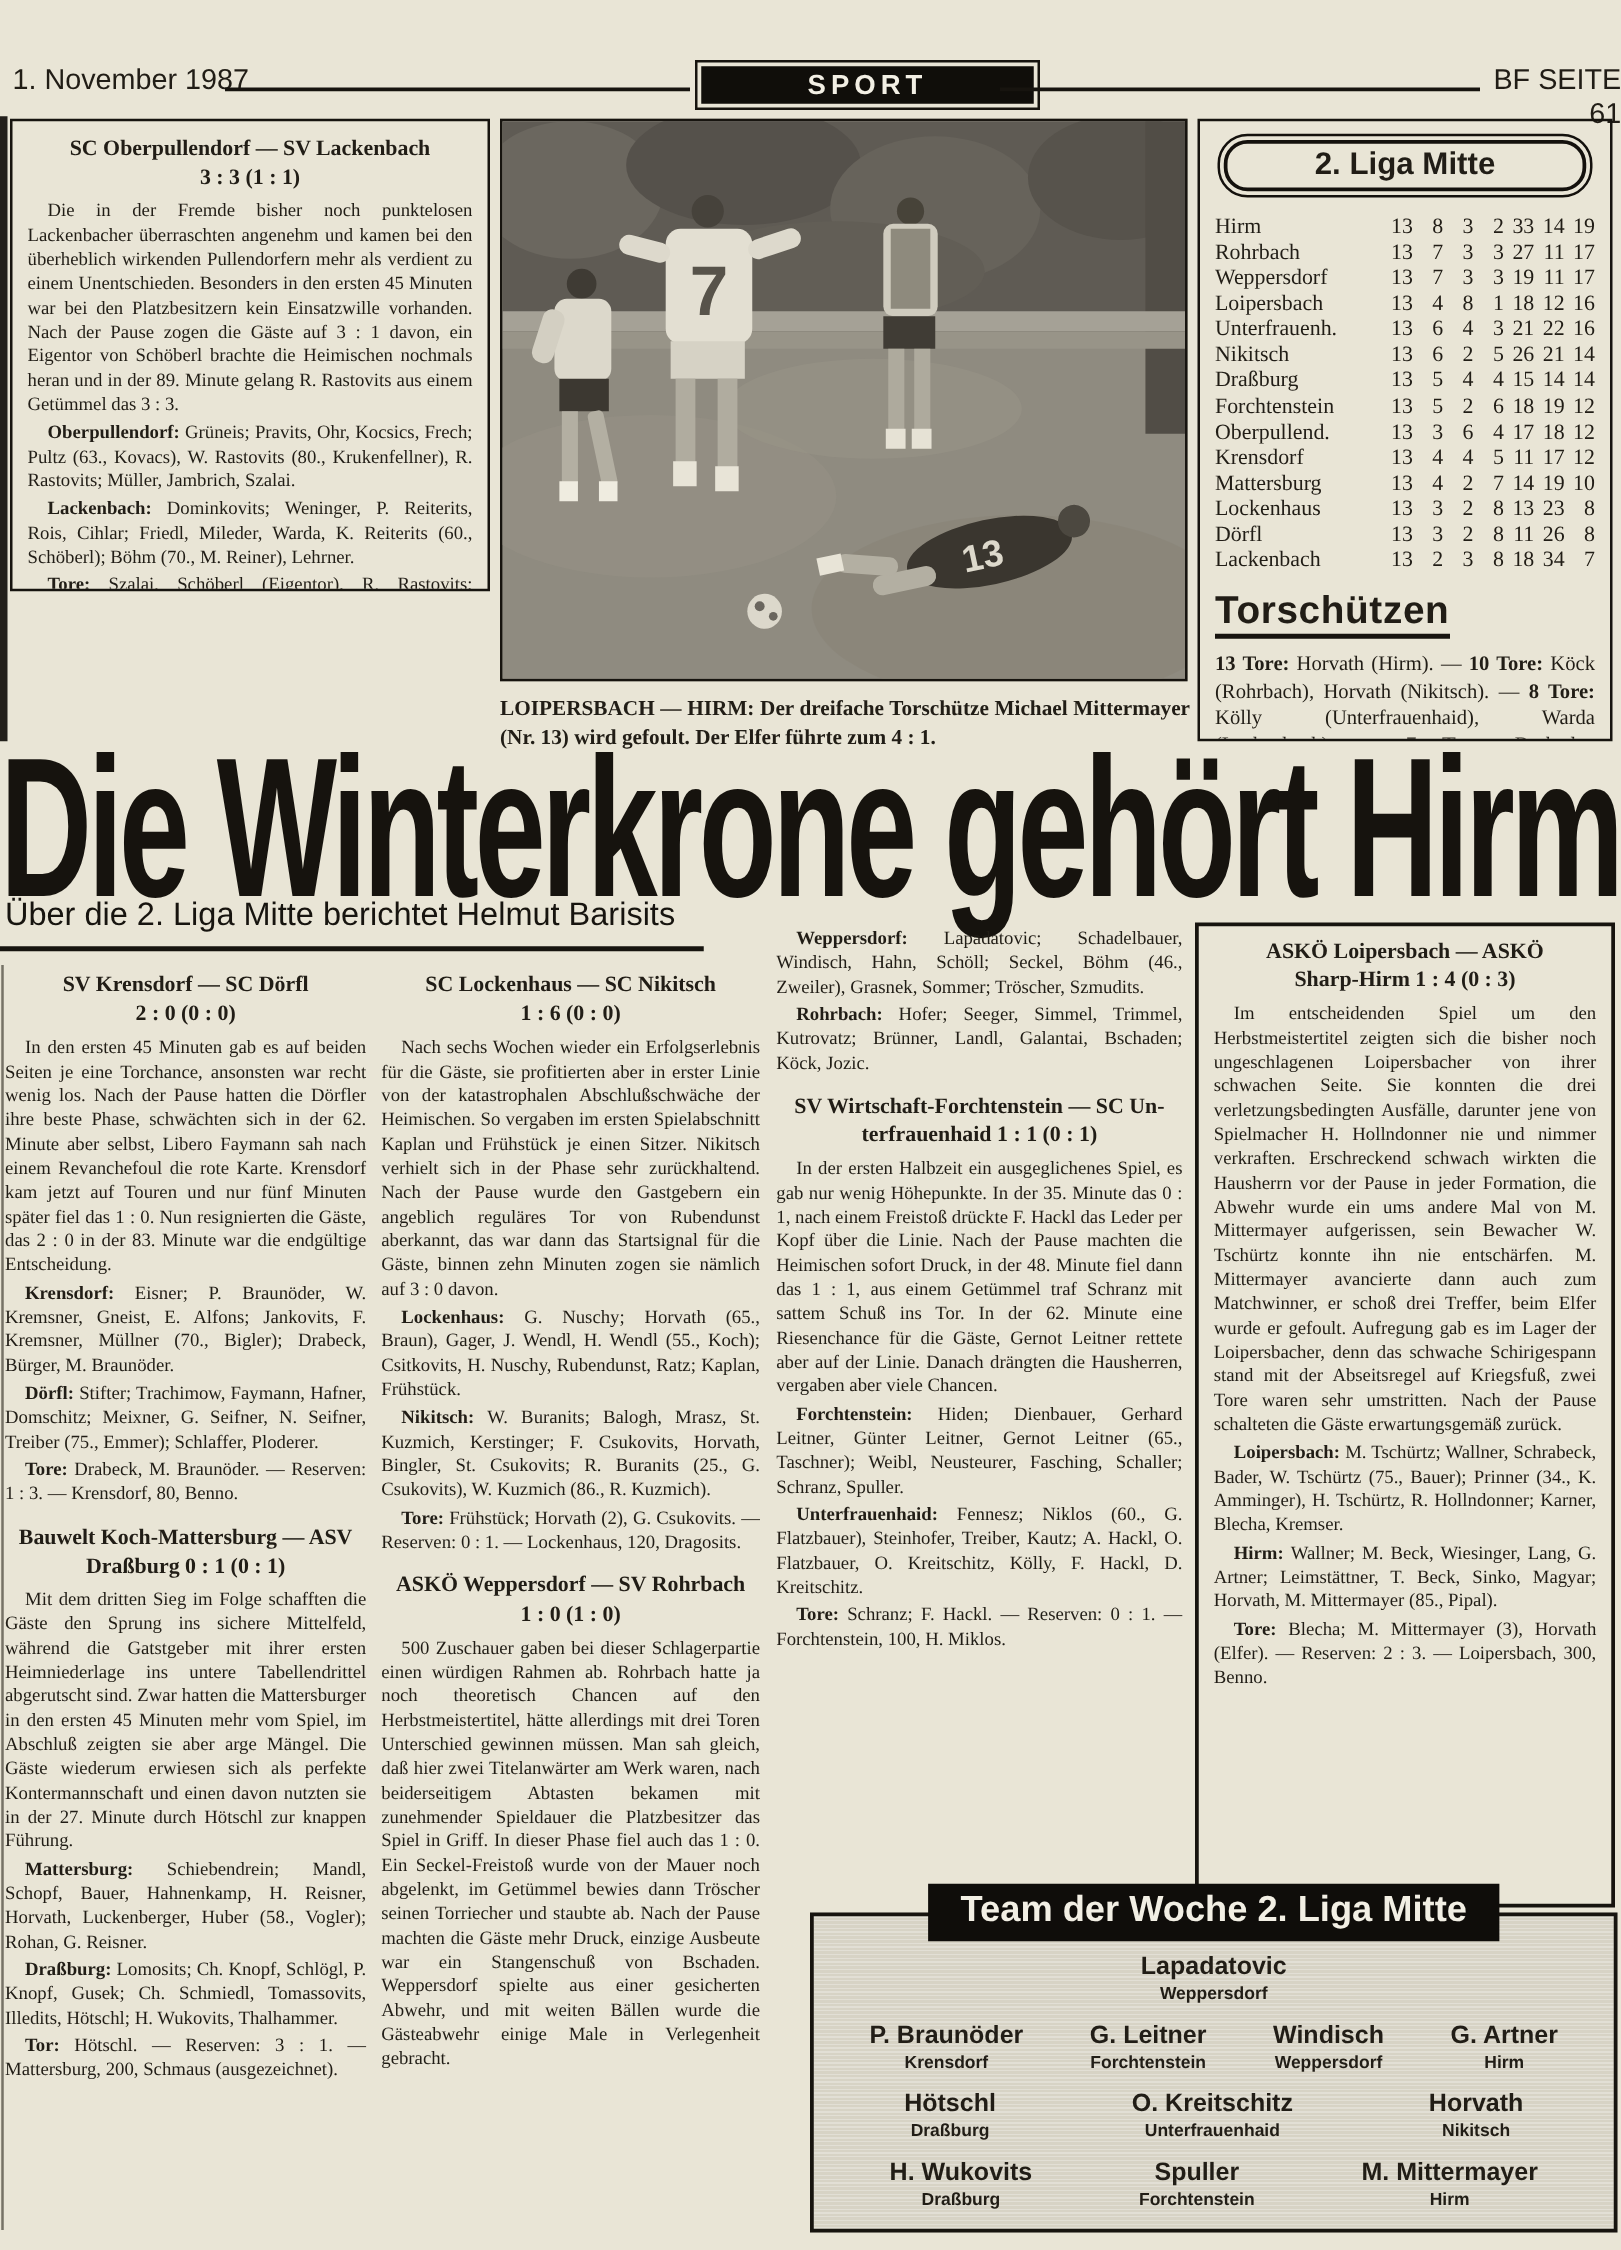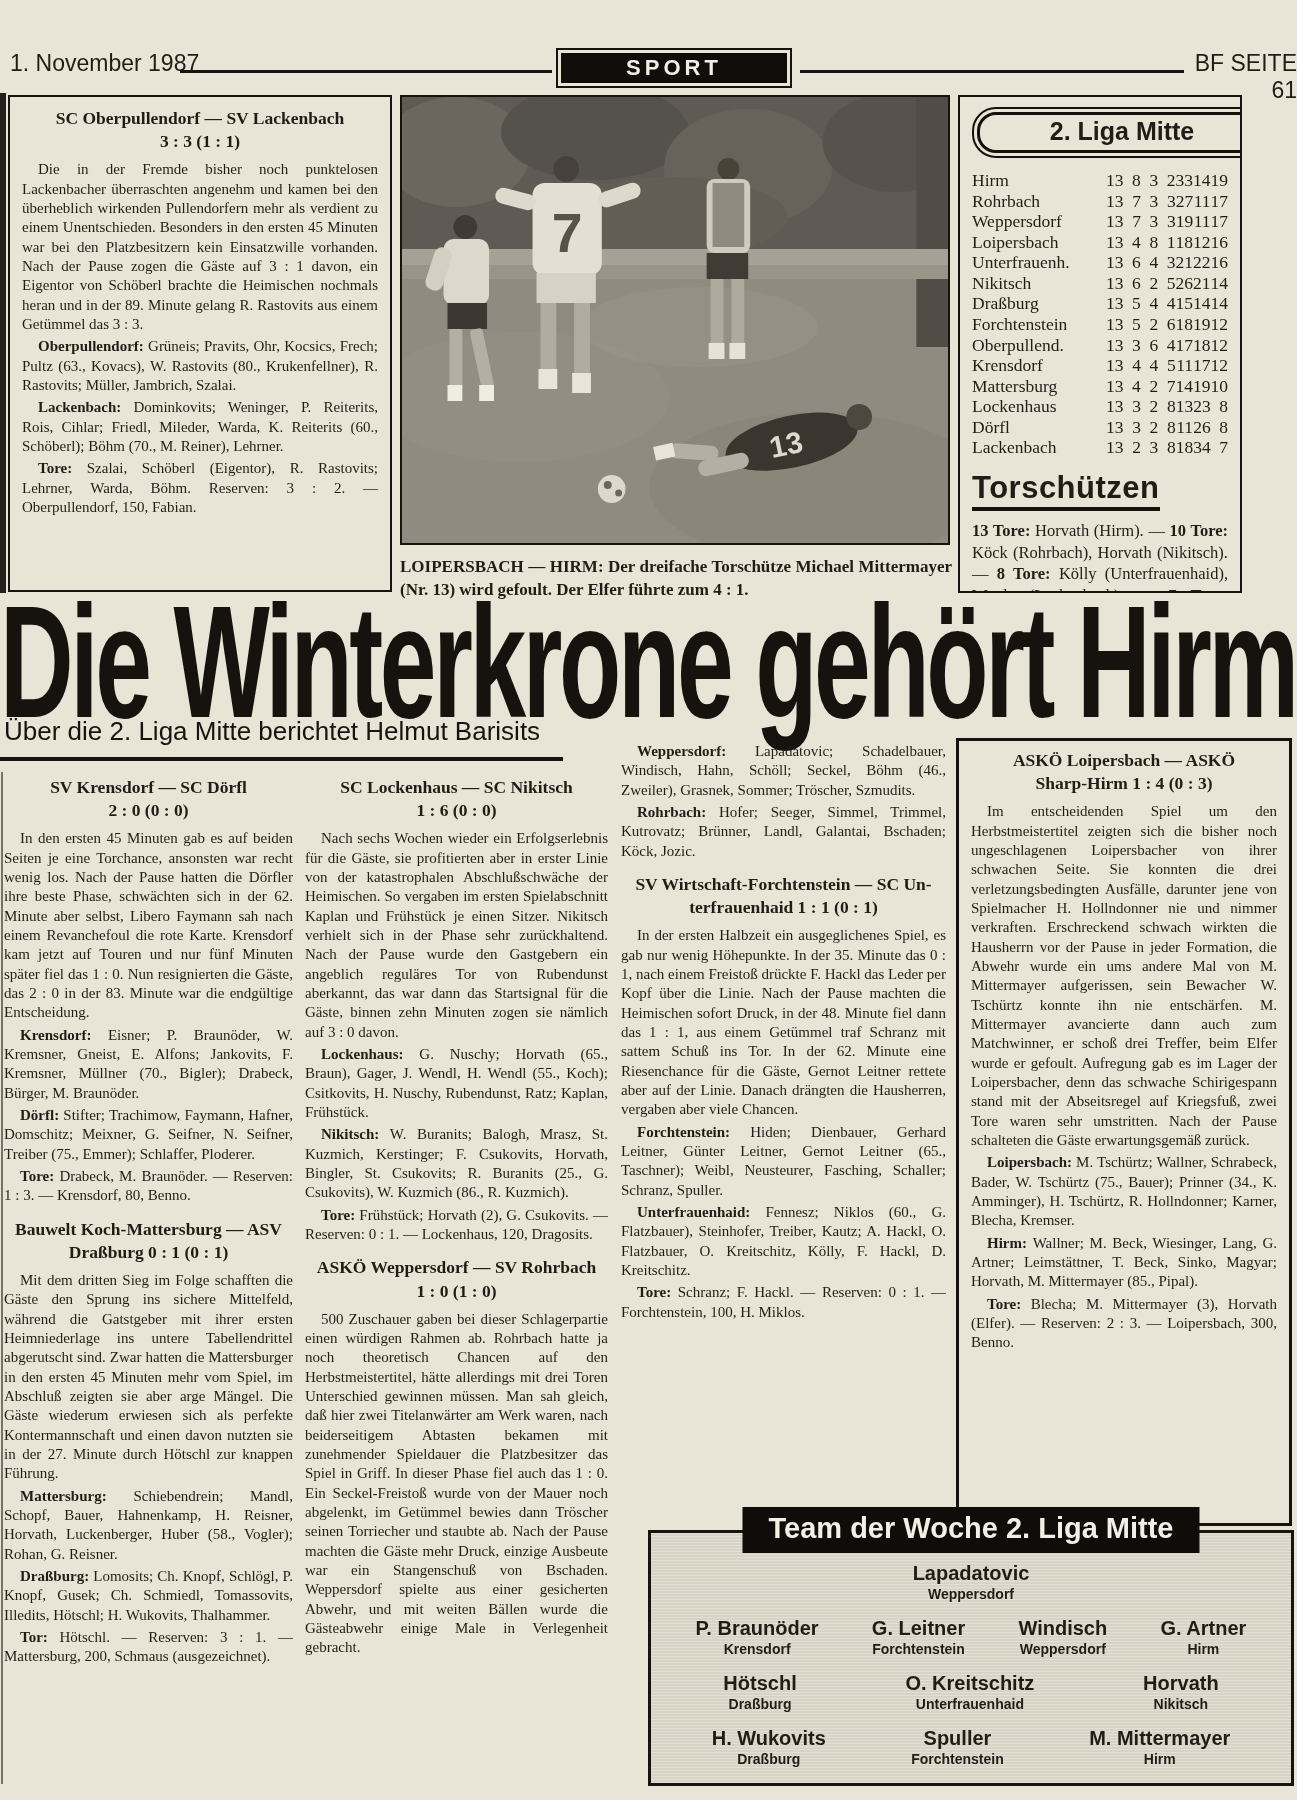--- a/index.html
+++ b/index.html
@@ -7,34 +7,34 @@
     width:1297px;height:1800px;position:relative;overflow:hidden;
     background:#e9e5d6;color:#211d16;
     font-family:"Liberation Serif","DejaVu Serif",serif;
   }
   .abs{position:absolute;}
   
   .hdr-date{left:10px;top:50px;font-family:"Liberation Sans","DejaVu Sans",sans-serif;font-size:23px;}
   .hdr-rule{height:3px;background:#17140f;top:70px;}
   .hdr-rule.l{left:180px;width:372px;}
   .hdr-rule.r{left:800px;width:384px;}
-  .sport-box{left:556px;top:48px;width:236px;height:40px;border:2px solid #17140f;background:#e9e5d6;padding:3px;box-sizing:border-box;}
+  .sport-box{left:556px;top:48px;width:276px;height:40px;border:2px solid #17140f;background:#e9e5d6;padding:3px;box-sizing:border-box;}
   .sport-inner{background:#100e0a;color:#f2efe4;height:100%;display:flex;align-items:center;justify-content:center;
     font-family:"Liberation Sans",sans-serif;font-weight:bold;font-size:22px;letter-spacing:4px;}
   .hdr-page{left:1186px;top:50px;font-family:"Liberation Sans","DejaVu Sans",sans-serif;font-size:23px;text-align:right;}
   
   .scan-bar-top{left:0;top:93px;width:6px;height:500px;background:#23201b;}
   .scan-line-bottom{left:1px;top:772px;width:2px;height:1012px;background:#767266;}
   
-  .lead-box{left:8px;top:95px;width:384px;height:497px;border:2.5px solid #17140f;box-sizing:border-box;
+  .lead-box{left:8px;top:95px;width:384px;height:378px;border:2.5px solid #17140f;box-sizing:border-box;
     padding:8px 12px;overflow:hidden;}
   .photo-frame{left:400px;top:95px;width:550px;height:450px;border:2px solid #17140f;box-sizing:border-box;background:#8f8b80;}
   .photo-frame svg{display:block;width:100%;height:100%;}
   .photo-caption{left:400px;top:556px;width:552px;font-weight:bold;font-size:17px;line-height:1.35;text-align:justify;}
-  .right-box{left:958px;top:95px;width:284px;height:498px;border:2.5px solid #17140f;box-sizing:border-box;
+  .right-box{left:958px;top:95px;width:332px;height:498px;border:2.5px solid #17140f;box-sizing:border-box;
     padding:8px 12px;overflow:hidden;}
   .liga-pill{margin:2px auto 12px;width:290px;border:2.5px solid #14110d;border-radius:24px;padding:3px;}
   .liga-pill-inner{border:3.5px solid #14110d;border-radius:19px;text-align:center;
     font-family:"Liberation Sans",sans-serif;font-weight:bold;font-size:25px;padding:2px 0 4px;}
   .st-row{display:flex;font-size:17.5px;line-height:1.175;}
   .st-team{flex:0 0 134px;white-space:nowrap;overflow:hidden;}
   .st-num{flex:1;text-align:right;}
   .ts-head{font-family:"Liberation Sans",sans-serif;font-weight:bold;font-size:31px;letter-spacing:.5px;
     display:inline-block;border-bottom:4px solid #17140f;padding-bottom:1px;margin:12px 0 9px;}
   .ts-text{font-size:16.5px;line-height:1.32;text-align:justify;}

